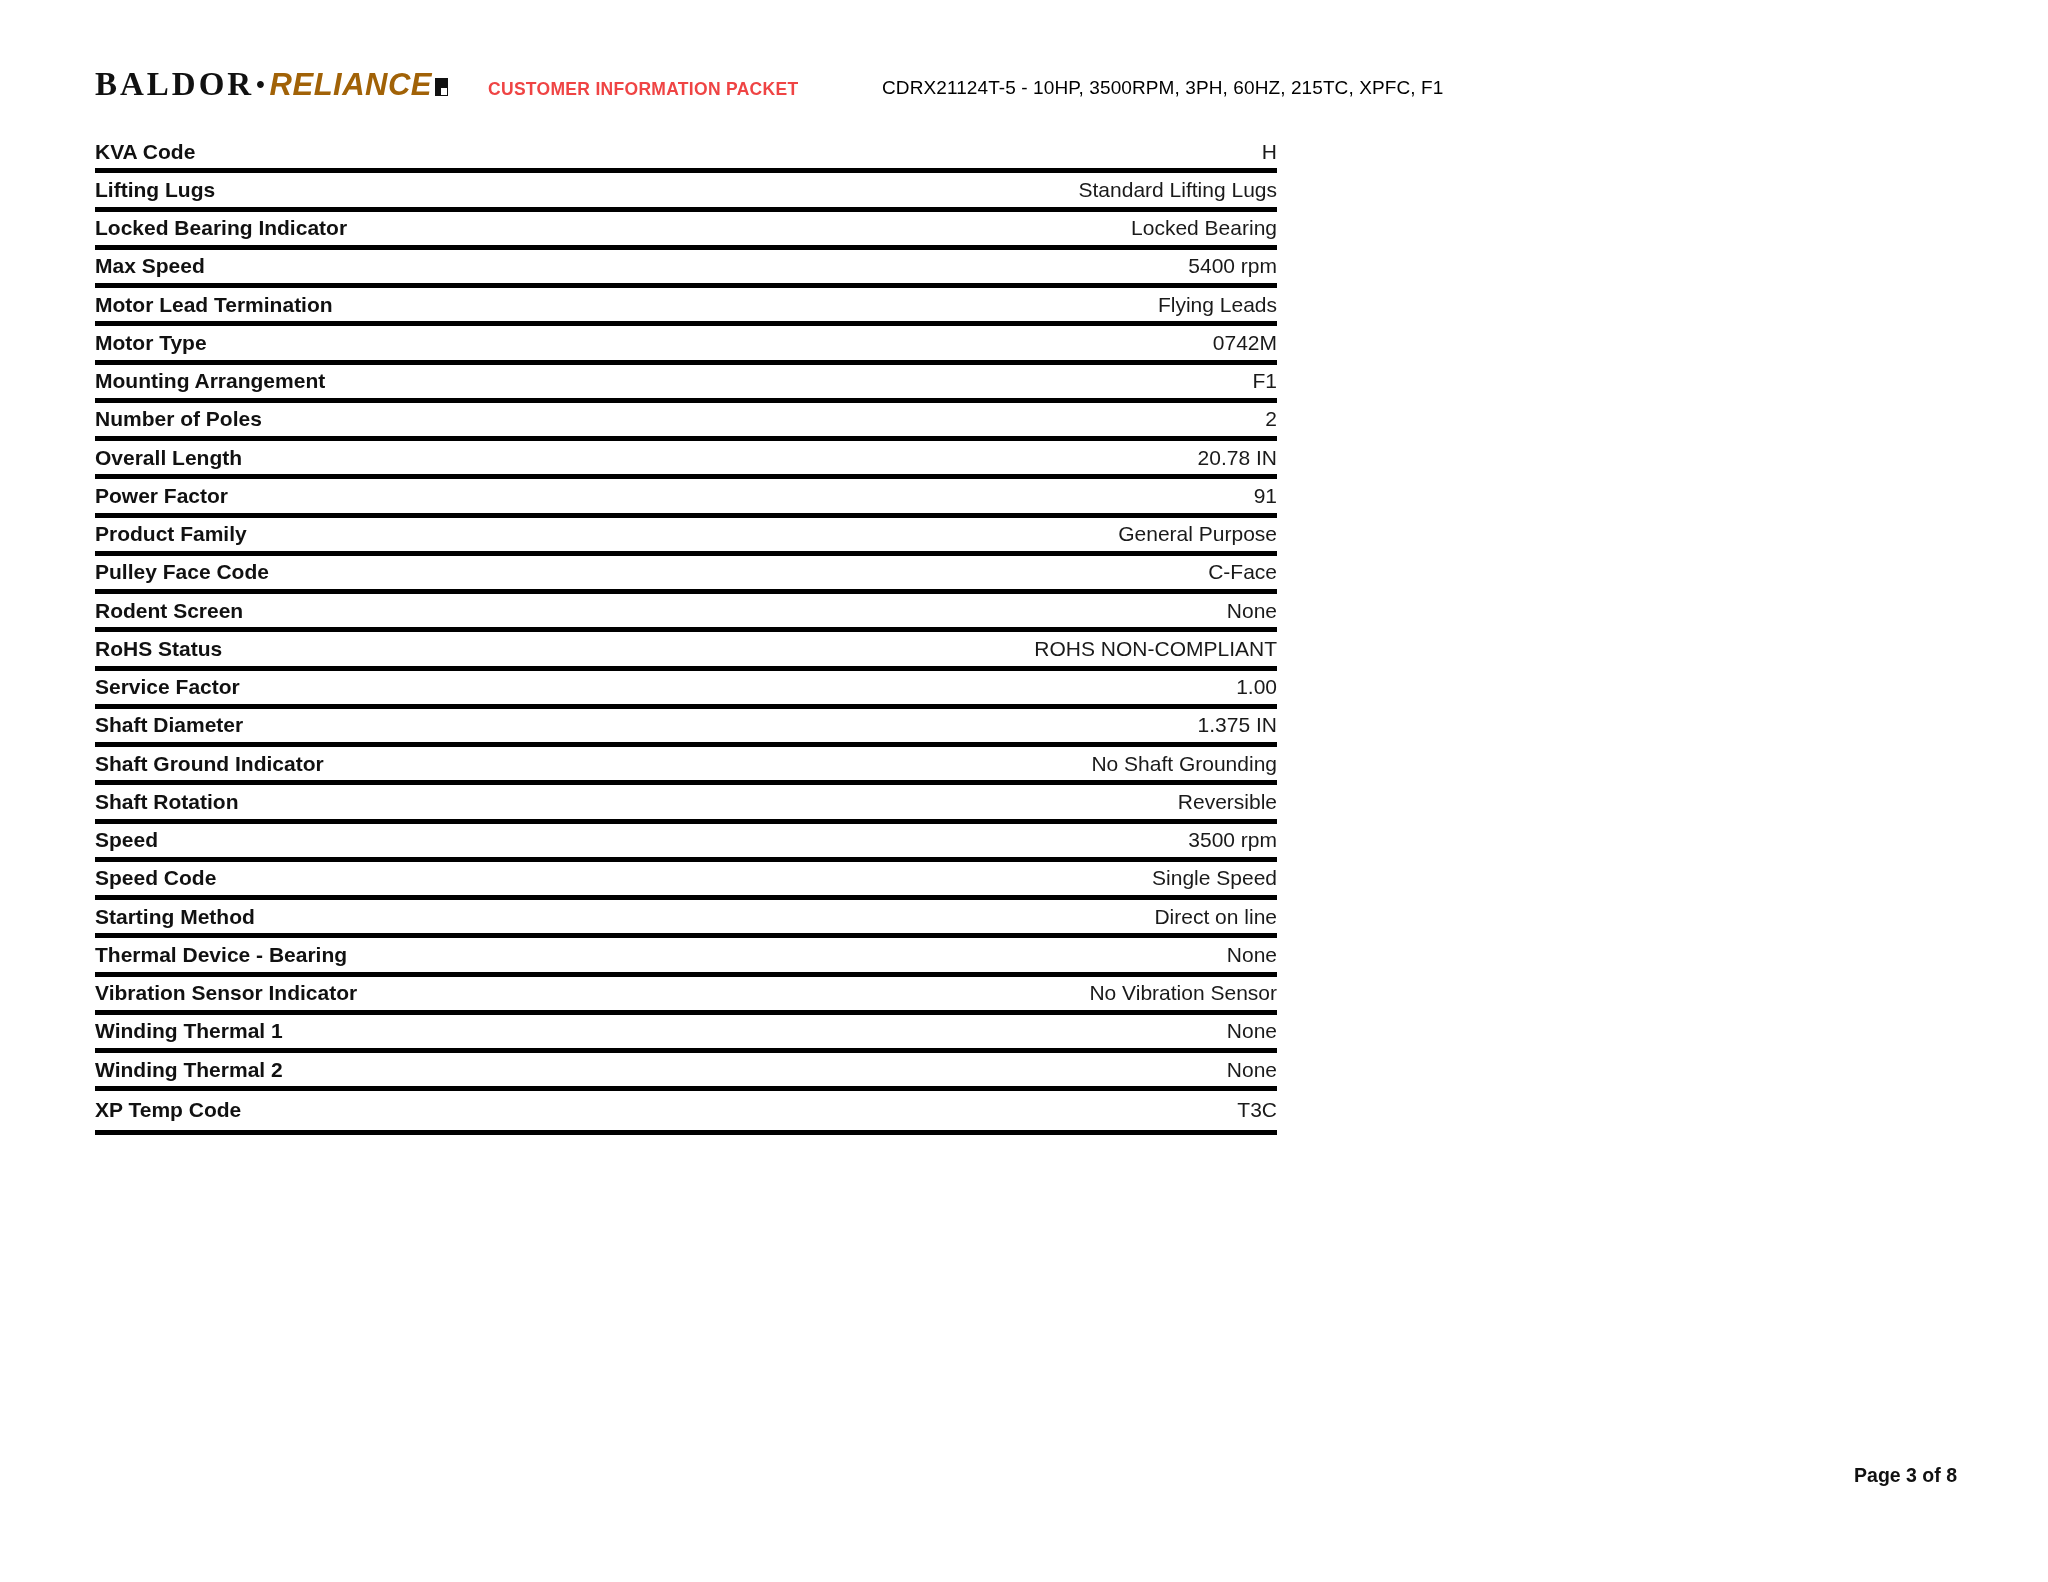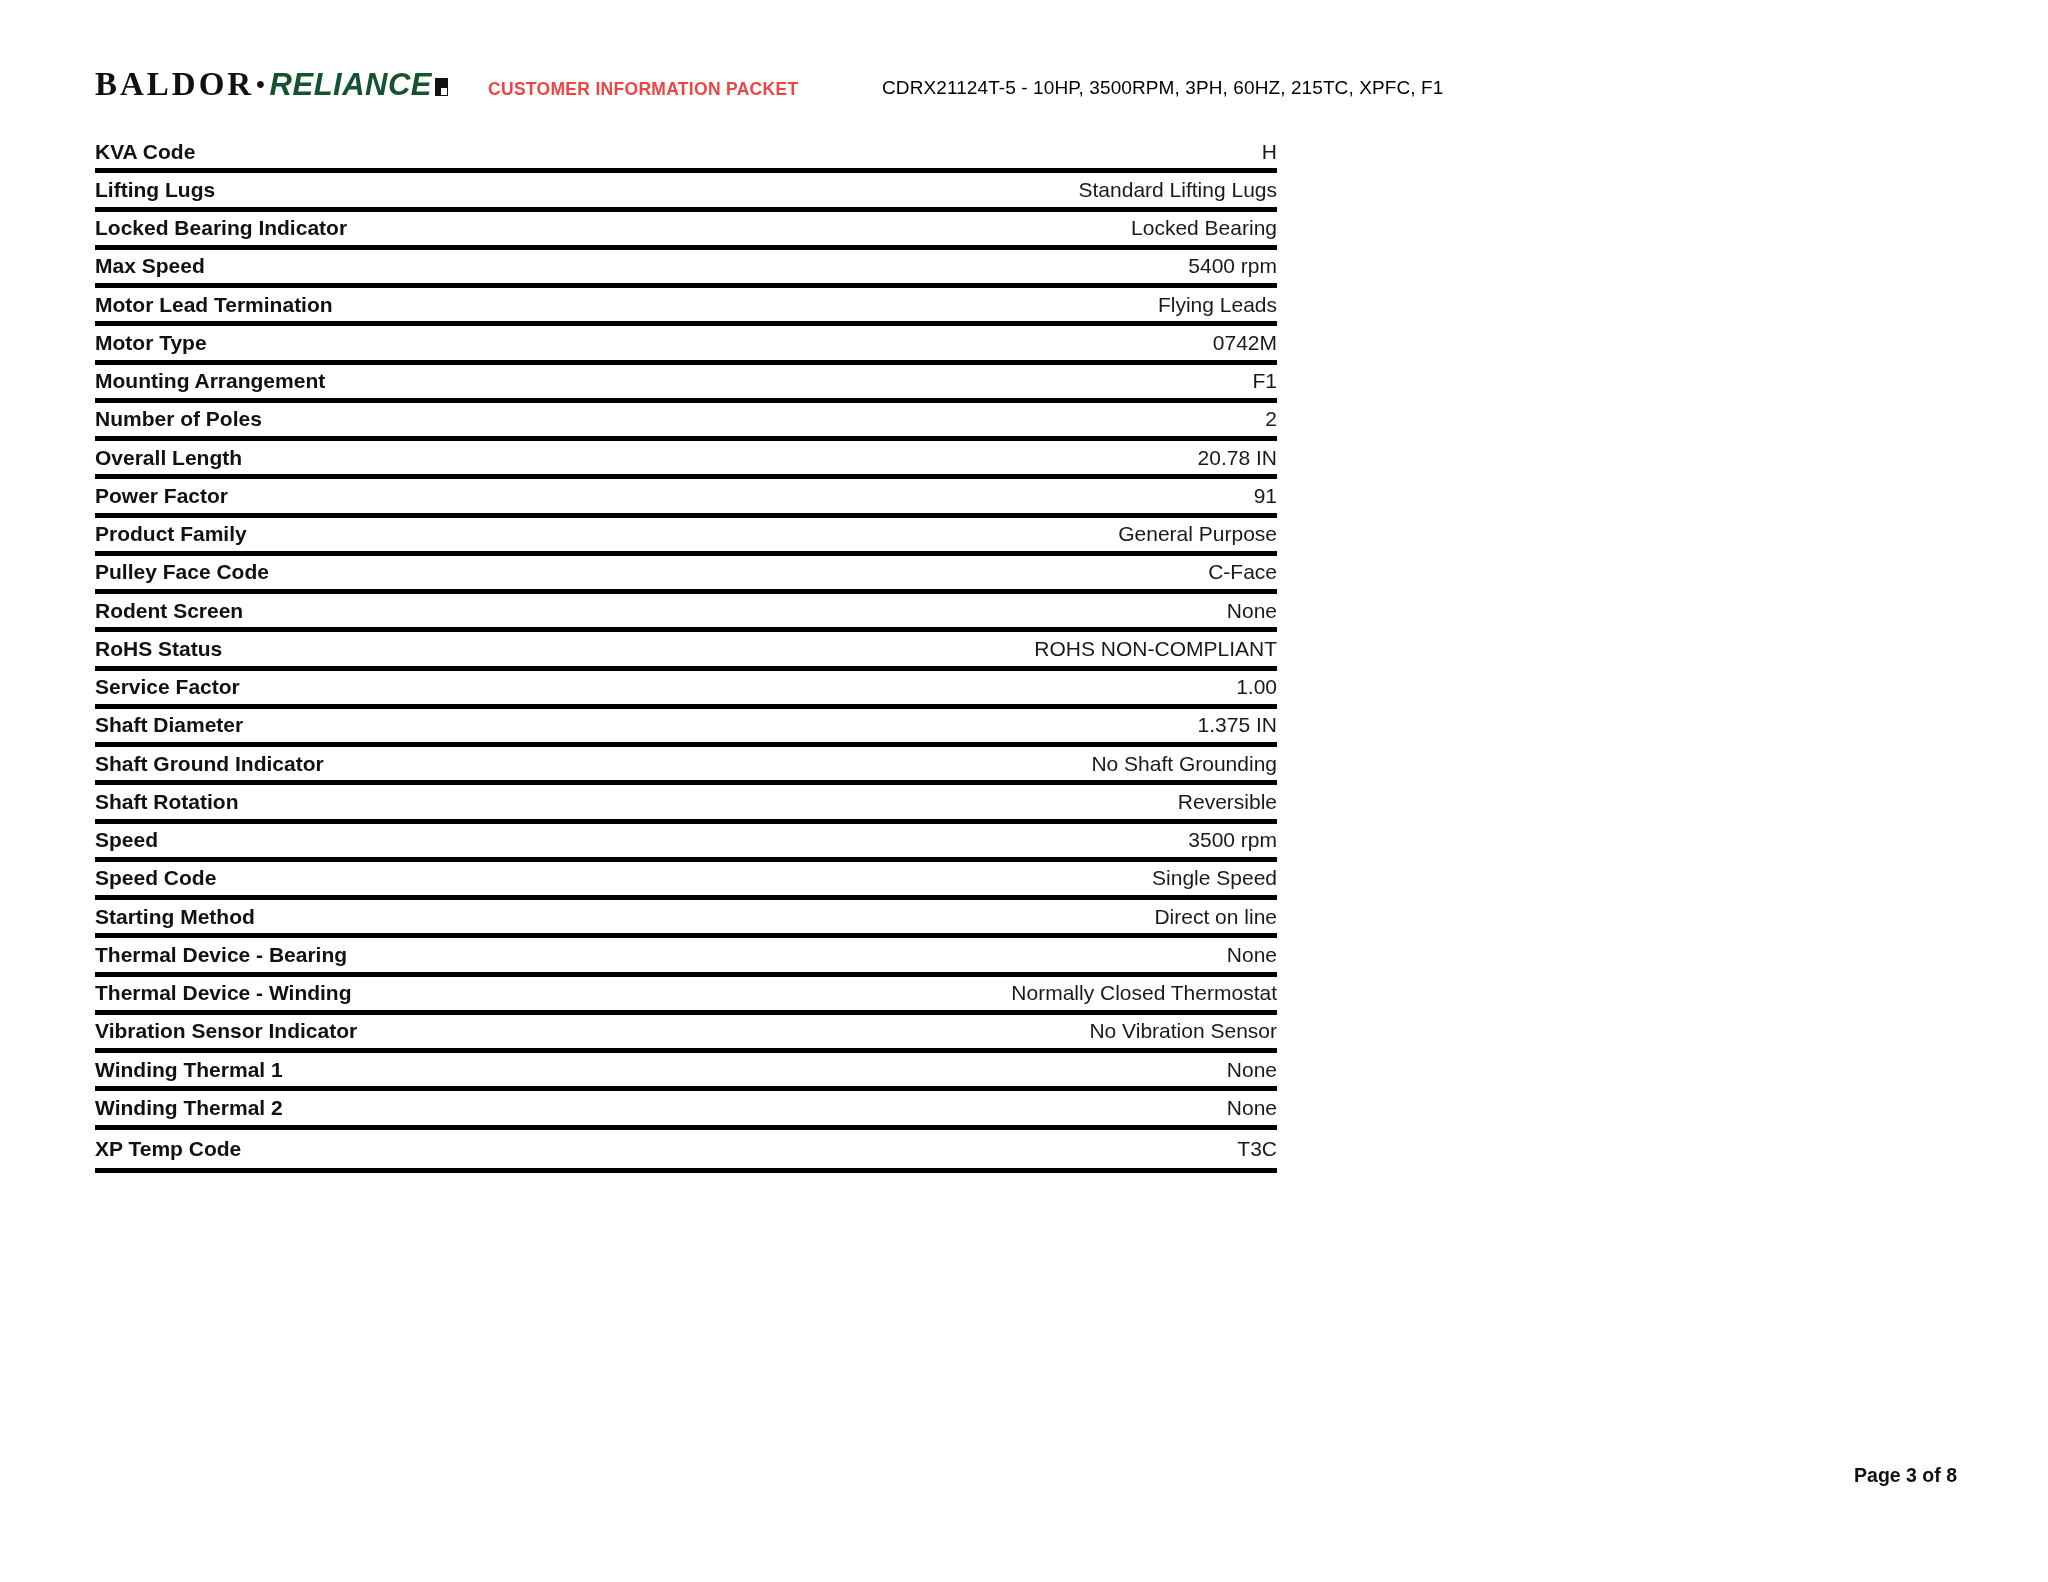--- a/index.html
+++ b/index.html
@@ -21,21 +21,21 @@
     font-family:"Liberation Serif",serif;
     font-weight:900;font-size:33px;letter-spacing:3px;
     color:#111;
   }
   .logo-dot{
     font-size:24px;font-weight:900;color:#111;
     margin:0 5px 0 2px;vertical-align:3px;
   }
   .logo-reliance{
     font-style:italic;font-weight:900;font-size:31px;
-    letter-spacing:0.5px;color:#14532d;
+    letter-spacing:0.5px;color:#a16207;
   }
   .logo-mark{
     display:inline-block;width:13px;height:18px;
     background:#111;position:relative;margin-left:3px;
     vertical-align:-1px;
   }
   .logo-mark::after{
     content:"";position:absolute;right:1px;bottom:1px;
     width:6px;height:7px;background:#fff;
   }
@@ -171,24 +171,20 @@
       </div>
       <div class="row">
         <span class="label">Starting Method</span>
         <span class="value">Direct on line</span>
       </div>
       <div class="row">
         <span class="label">Thermal Device - Bearing</span>
         <span class="value">None</span>
       </div>
       <div class="row">
-        <span class="label">Thermal Device - Winding</span>
-        <span class="value">Normally Closed Thermostat</span>
-      </div>
-      <div class="row">
         <span class="label">Vibration Sensor Indicator</span>
         <span class="value">No Vibration Sensor</span>
       </div>
       <div class="row">
         <span class="label">Winding Thermal 1</span>
         <span class="value">None</span>
       </div>
       <div class="row">
         <span class="label">Winding Thermal 2</span>
         <span class="value">None</span>

